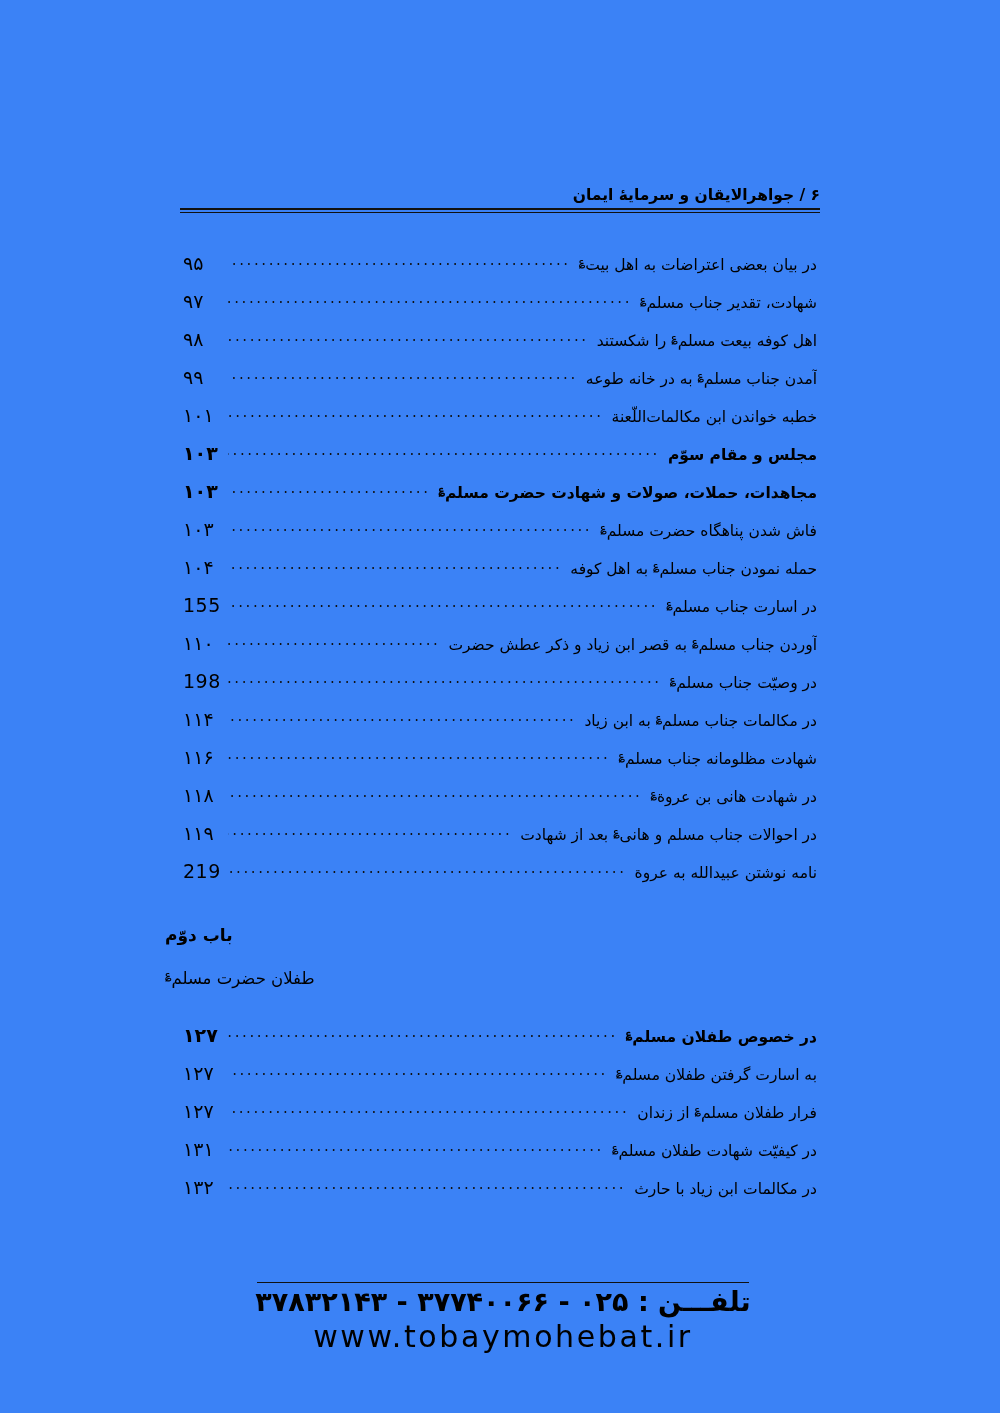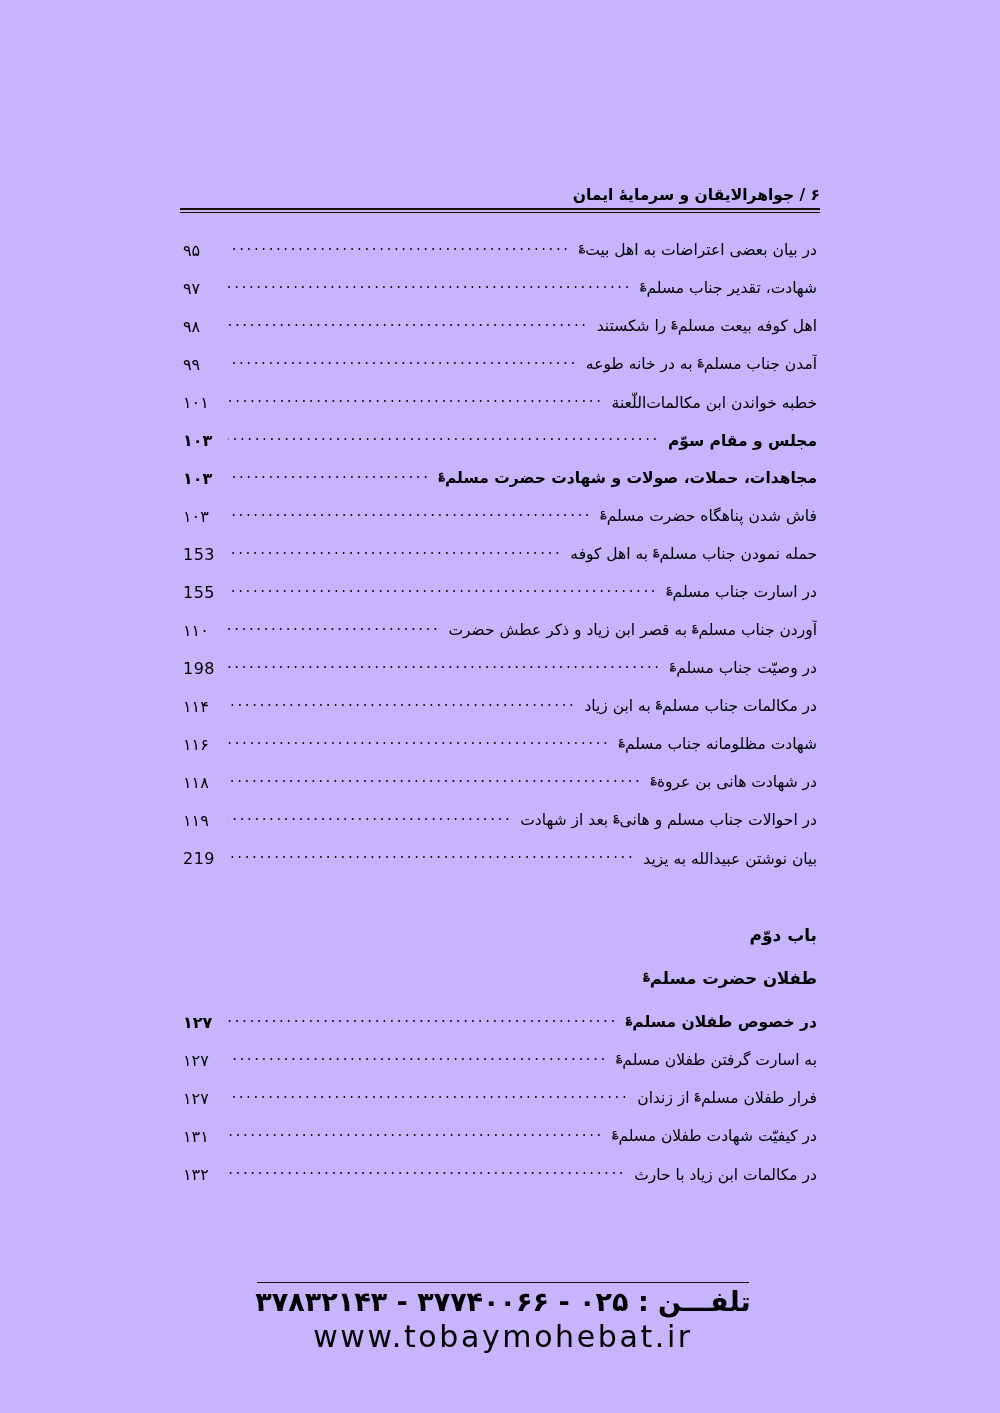--- a/index.html
+++ b/index.html
@@ -13,21 +13,21 @@
     height: 1413px;
     position: relative;
     font-family: "DejaVu Sans", "Liberation Sans", sans-serif;
     color: #000000;
     overflow: hidden;
   }
 
   .page {
     position: absolute;
     inset: 0;
-    background: #c4b5fd;
+    background: #3b82f6;
     padding-left: 28px;
   }
 
   
   .header-zone {
     position: absolute;
     top: 186px;
     right: 180px;
     left: 180px;
     direction: rtl;
@@ -93,50 +93,51 @@
     letter-spacing: 2.6px;
     font-size: 15px;
     color: #111;
     white-space: nowrap;
   }
   .toc-page {
     order: 3;
     flex: 0 0 auto;
     min-width: 42px;
     text-align: left;
-    font-size: 16px;
+    font-size: 19px;
     letter-spacing: 0.5px;
+    margin-top: 12px;
   }
 
   .hon {
     font-size: 11px;
     vertical-align: super;
     letter-spacing: -1px;
     display: inline-block;
     transform: translateY(1px);
   }
 
   
   .chapter-block {
     position: absolute;
     top: 925px;
     right: 183px;
     left: 165px;
-    text-align: right;
+    text-align: left;
     direction: rtl;
   }
   .chapter-label {
     font-size: 17px;
     font-weight: bold;
     margin-bottom: 22px;
     letter-spacing: 0.3px;
   }
   .chapter-subject {
     font-size: 16.5px;
-    font-weight: bold;
+    font-weight: normal;
     letter-spacing: 0.3px;
   }
 
   .toc.second {
     top: 1012px;
   }
 
   
   .footer {
     position: absolute;
@@ -218,21 +219,21 @@
         <span class="toc-page">۱۰۳</span>
       </div>
       <div class="toc-row">
         <span class="toc-title">فاش شدن پناهگاه حضرت مسلم<span class="hon">؏</span></span>
         <span class="toc-leader"></span>
         <span class="toc-page">۱۰۳</span>
       </div>
       <div class="toc-row">
         <span class="toc-title">حمله نمودن جناب مسلم<span class="hon">؏</span> به اهل کوفه</span>
         <span class="toc-leader"></span>
-        <span class="toc-page">153</span>
+        <span class="toc-page">۱۰۴</span>
       </div>
       <div class="toc-row">
         <span class="toc-title">در اسارت جناب مسلم<span class="hon">؏</span></span>
         <span class="toc-leader"></span>
         <span class="toc-page">155</span>
       </div>
       <div class="toc-row">
         <span class="toc-title">آوردن جناب مسلم<span class="hon">؏</span> به قصر ابن زیاد و ذکر عطش حضرت</span>
         <span class="toc-leader"></span>
         <span class="toc-page">۱۱۰</span>
@@ -256,21 +257,21 @@
         <span class="toc-title">در شهادت هانی بن عروة<span class="hon">؏</span></span>
         <span class="toc-leader"></span>
         <span class="toc-page">۱۱۸</span>
       </div>
       <div class="toc-row">
         <span class="toc-title">در احوالات جناب مسلم و هانی<span class="hon">؏</span> بعد از شهادت</span>
         <span class="toc-leader"></span>
         <span class="toc-page">۱۱۹</span>
       </div>
       <div class="toc-row">
-        <span class="toc-title">بیان نوشتن عبیدالله به یزید</span>
+        <span class="toc-title">نامه نوشتن عبیدالله به عروة</span>
         <span class="toc-leader"></span>
         <span class="toc-page">219</span>
       </div>
     </div>
 
   <div class="chapter-block">
     <div class="chapter-label">باب دوّم</div>
     <div class="chapter-subject">
       <span>طفلان حضرت مسلم</span><span class="hon" id="chapter-hon">؏</span>
     </div>

